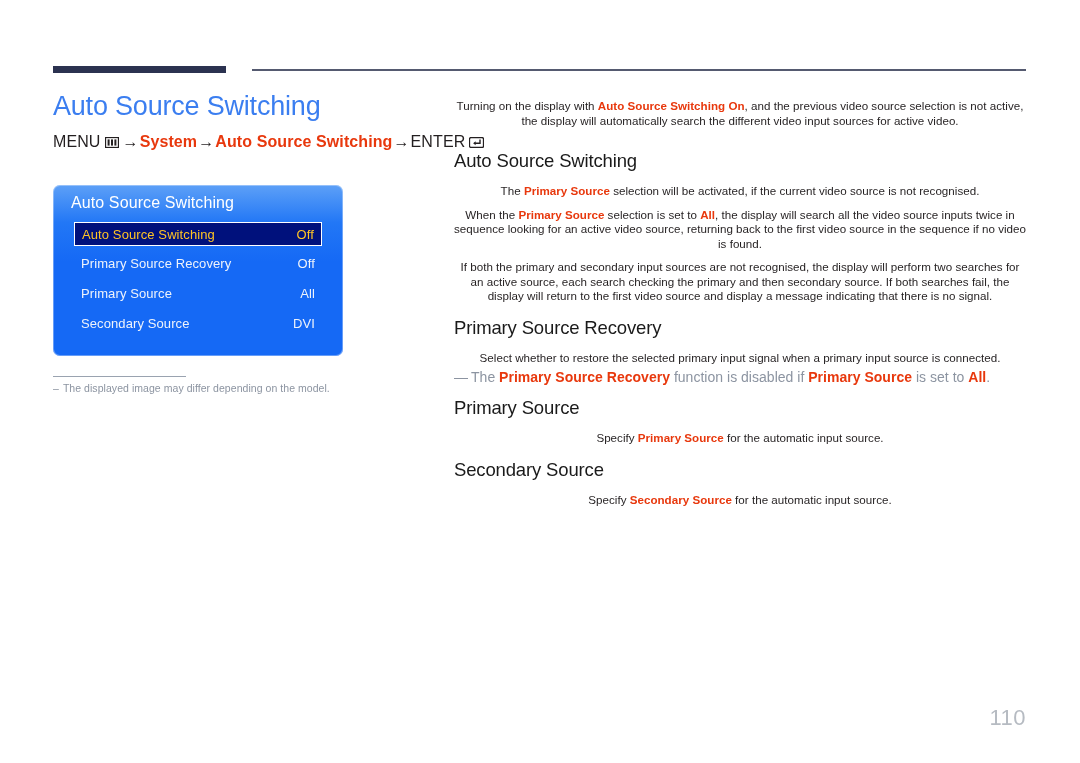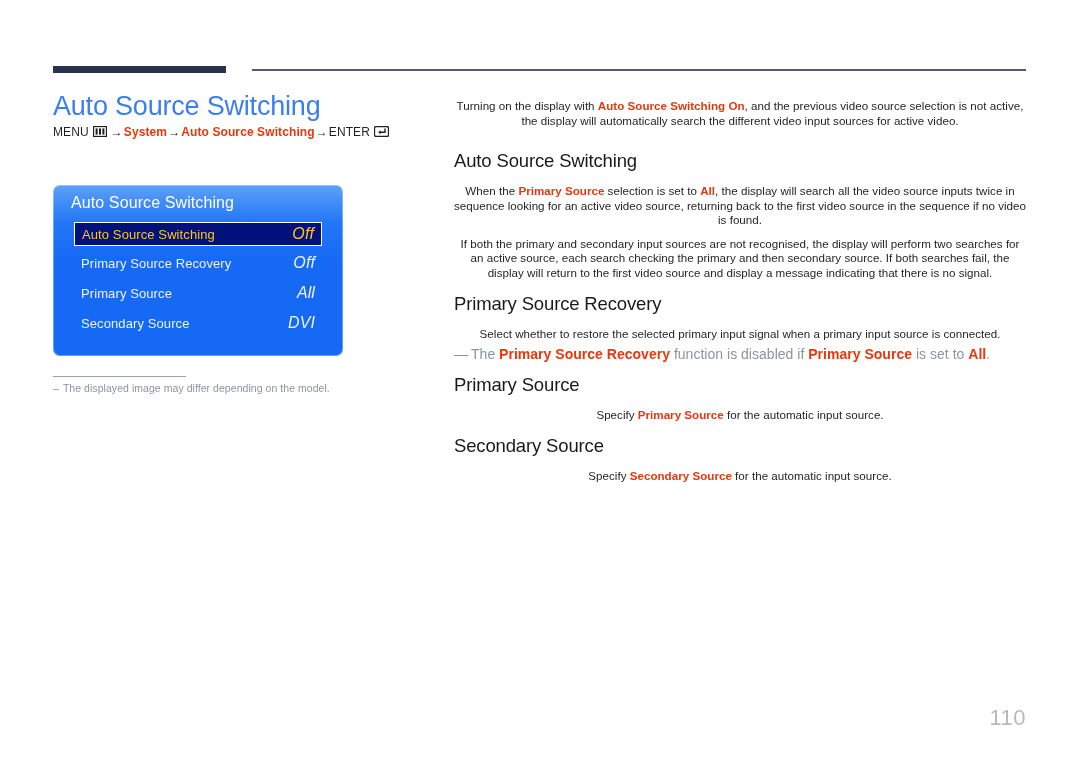--- a/index.html
+++ b/index.html
@@ -45,22 +45,22 @@
   .page-title {
     font-size: 27px;
     font-weight: 400;
     color: #3b7ef0;
     letter-spacing: -0.2px;
     margin: 0;
     padding: 0;
     line-height: 36px;
   }
   .menu-path {
-    margin-top: 0;
-    font-size: 12px;
+    margin-top: 10px;
+    font-size: 16px;
     color: #231f20;
     letter-spacing: 0.1px;
     white-space: nowrap;
     line-height: 16px;
   }
   .menu-path .hl { color: #e8380d; font-weight: 600; }
   .menu-path .arrow { color: #231f20; padding: 0 1px; }
 
   .icon-menu {
     display: inline-block;
@@ -117,21 +117,21 @@
     color: #eef3fb;
     letter-spacing: 0.1px;
   }
   .osd-row.selected {
     background: #00117c;
     border: 1px solid #ffffff;
     color: #ffc425;
     height: 24px;
     margin-bottom: 6px;
   }
-  .osd-row .osd-val { font-size: 16px; font-style: italic; }
+  .osd-row .osd-val { font-size: 13px; }
 
   
   .osd-note-rule {
     position: absolute;
     left: 53px;
     top: 376px;
     width: 133px;
     height: 1px;
     background: #9aa3b0;
   }
@@ -253,20 +253,21 @@
 </div>
 
 <div class="right-col">
 
   <p class="r-para">
     <span>Turning on the display with </span><span class="hl">Auto Source Switching On</span><span>, and the previous video source selection is not active, the display will automatically search the different video input sources for active video.</span>
   </p>
 
   <div id="sections-root">
       <h2 class="r-h2 first">Auto Source Switching</h2>
+      <p class="r-para"><span>The </span><span class="hl">Primary Source</span><span> selection will be activated, if the current video source is not recognised.</span></p>
       <p class="r-para"><span>When the </span><span class="hl">Primary Source</span><span> selection is set to </span><span class="hl">All</span><span>, the display will search all the video source inputs twice in sequence looking for an active video source, returning back to the first video source in the sequence if no video is found.</span></p>
       <p class="r-para"><span>If both the primary and secondary input sources are not recognised, the display will perform two searches for an active source, each search checking the primary and then secondary source. If both searches fail, the display will return to the first video source and display a message indicating that there is no signal.</span></p>
       <h2 class="r-h2">Primary Source Recovery</h2>
       <p class="r-para tight"><span>Select whether to restore the selected primary input signal when a primary input source is connected.</span></p>
       <p class="r-note"><span class="dash">—</span><span>The </span><span class="hl">Primary Source Recovery</span><span> function is disabled if </span><span class="hl">Primary Source</span><span> is set to </span><span class="hl">All</span><span>.</span></p>
       <h2 class="r-h2">Primary Source</h2>
       <p class="r-para"><span>Specify </span><span class="hl">Primary Source</span><span> for the automatic input source.</span></p>
       <h2 class="r-h2">Secondary Source</h2>
       <p class="r-para tight"><span>Specify </span><span class="hl">Secondary Source</span><span> for the automatic input source.</span></p>
     </div>

